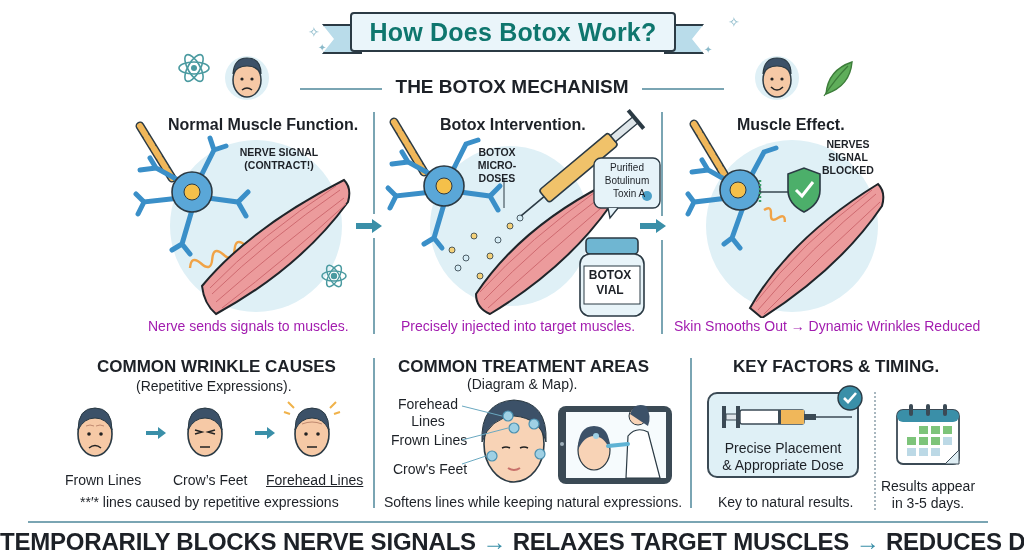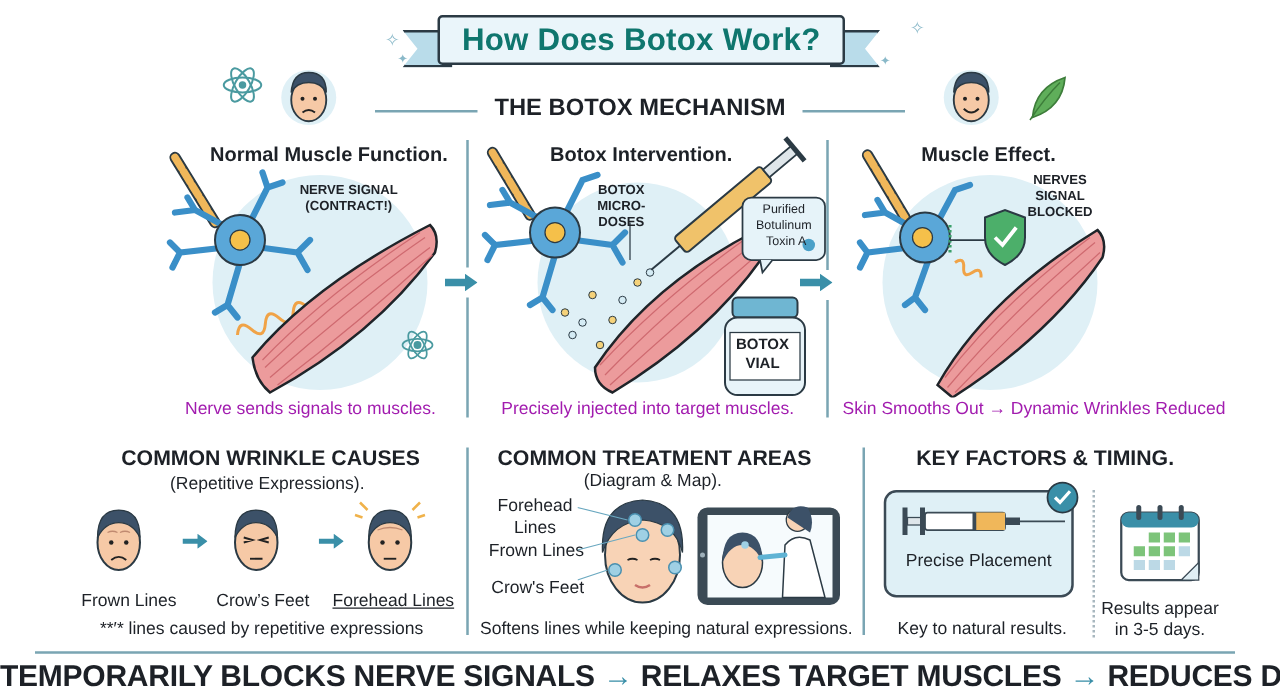--- a/index.html
+++ b/index.html
@@ -317,20 +317,21 @@
   <rect x="62" y="8" width="3" height="14" fill="#3b4a55"></rect>
   <path d="M88 12 H100 V18 H88Z" fill="#3b4a55"></path>
   <line x1="100" y1="15" x2="136" y2="15" stroke="#3b4a55" stroke-width="1.4"></line>
 </svg>
 <svg style="position:absolute;left:836px;top:384px;" width="28" height="28" viewBox="0 0 28 28">
   <circle cx="14" cy="14" r="12" fill="#3a8fa8" stroke="#2b3a44" stroke-width="1.4"></circle>
   <path d="M8 14 L12 18 L20 9" fill="none" stroke="#fff" stroke-width="2.6"></path>
 </svg>
 <div class="callout" style="left:712px;top:440px;width:142px;">
   <div>Precise Placement</div>
+  <div>&amp; Appropriate Dose</div>
 </div>
 <div class="face-label" style="left:718px;top:494px;">Key to natural results.</div>
 <div class="dotted-divider"></div>
 <svg style="position:absolute;left:893px;top:402px;" width="70" height="66" viewBox="0 0 70 66">
   <rect x="4" y="8" width="62" height="54" rx="6" fill="#ffffff" stroke="#3b4a55" stroke-width="1.8"></rect>
   <rect x="4" y="8" width="62" height="12" rx="6" fill="#3a8fa8"></rect>
   <g fill="#3b4a55">
       <rect x="16" y="2" width="4" height="12" rx="2"></rect>
       <rect x="33" y="2" width="4" height="12" rx="2"></rect>
       <rect x="50" y="2" width="4" height="12" rx="2"></rect>

